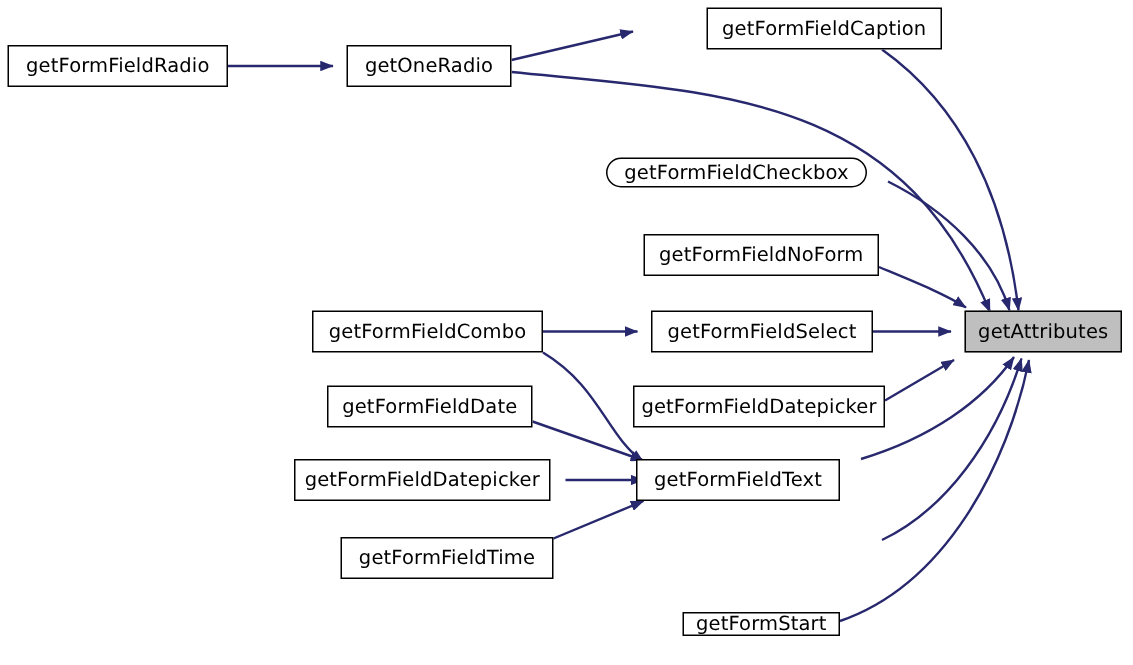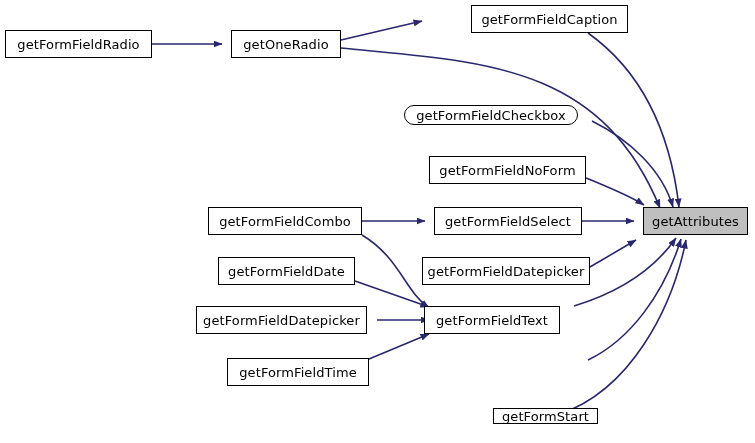--- a/index.html
+++ b/index.html
@@ -137,17 +137,17 @@
 
   <div class="node" style="left:424px; top:306px; width:136px; height:28px;">
     <span class="node-label">getFormFieldText</span>
   </div>
 
   <div class="node" style="left:215px; top:358px; width:142px; height:28px;margin-left:12px;">
     <span class="node-label">getFormFieldTime</span>
   </div>
 
 
-  <div class="node" style="left:455px; top:408px; width:105px; height:16px;margin-left:38px;">
+  <div class="node" style="left:455px; top:408px; width:105px; height:16px;">
     <span class="node-label">getFormStart</span>
   </div>
 
 </div>
 
 </body></html>

